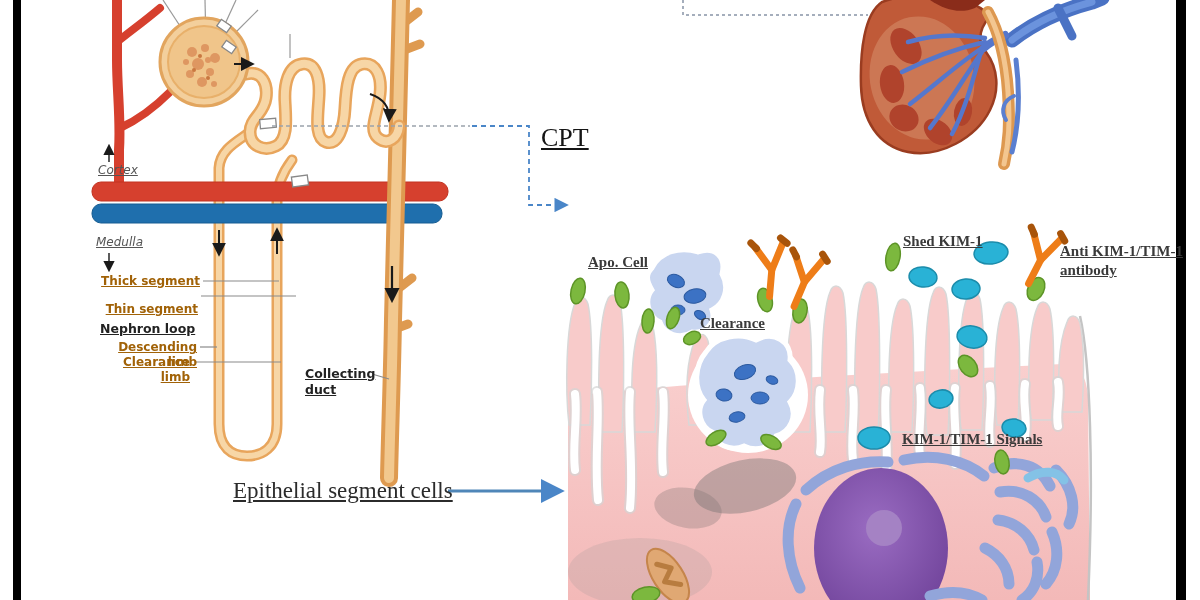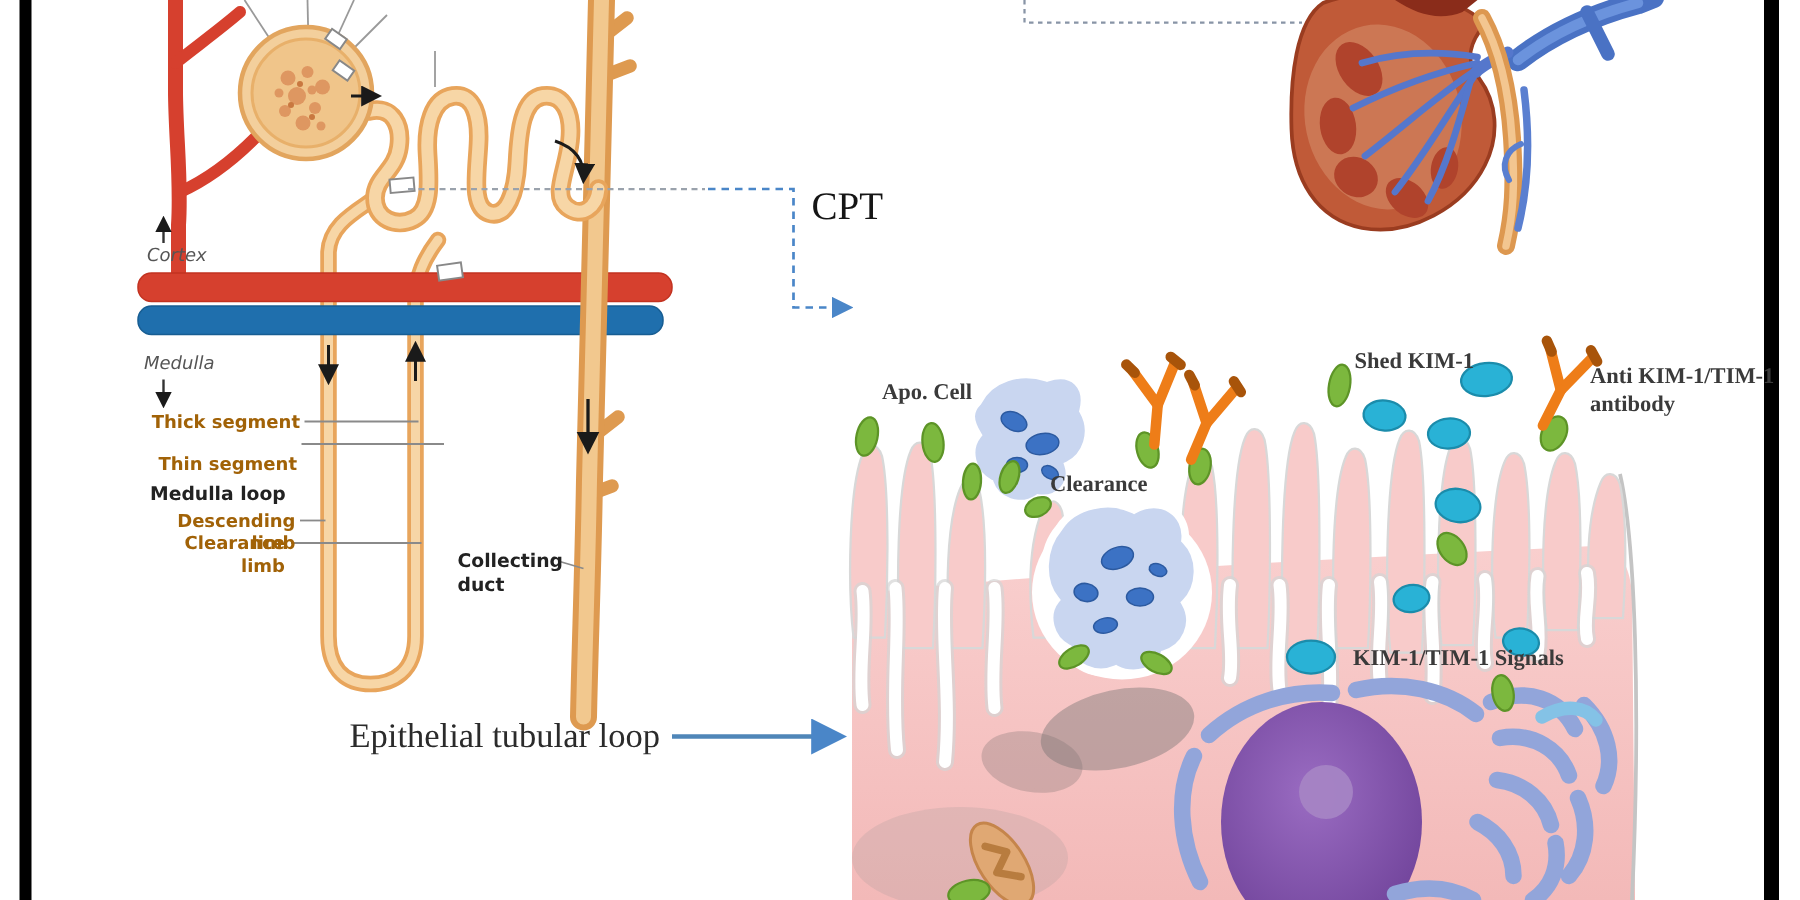--- a/index.html
+++ b/index.html
@@ -2,21 +2,21 @@
 <html><head>
 <meta charset="utf-8">
 <style>
   html,body{margin:0;padding:0;background:#ffffff;}
   #stage{position:relative;width:1200px;height:600px;background:#ffffff;overflow:hidden;
          font-family:"DejaVu Sans",sans-serif;}
   .bar{position:absolute;top:0;bottom:0;background:#000;}
   .bar.left{left:13px;width:8px;}
   .bar.right{left:1176px;width:10px;}
   svg{position:absolute;left:0;top:0;}
-  .lbl{position:absolute;white-space:pre-line;line-height:1.25;}
+  .lbl{position:absolute;white-space:pre-line;line-height:1.25;text-decoration:underline;}
   .lbl-sans{font-family:"DejaVu Sans",sans-serif;font-size:12px;font-weight:600;color:#a16207;}
   .lbl-sans-bold{font-family:"DejaVu Sans",sans-serif;font-size:12.5px;font-weight:800;color:#222;}
   .lbl-italic{font-family:"DejaVu Sans",sans-serif;font-size:12px;font-style:italic;font-weight:500;color:#555;}
   .lbl-serif{font-family:"Liberation Serif",serif;font-size:15px;font-weight:700;color:#3a3a3a;}
   .cpt{font-family:"Liberation Serif",serif;font-size:26px;font-weight:400;color:#151515;}
   .epithelial{font-family:"Liberation Serif",serif;font-size:23px;font-weight:400;color:#2b2b2b;}
   .ra{text-align:right;}
 </style>
 </head>
 <body>
@@ -273,27 +273,27 @@
     <line x1="448" y1="491" x2="560" y2="491" stroke="#4f86b8" stroke-width="3" marker-end="url(#mblu)"></line>
   </svg>
 
   <div class="bar left"></div>
   <div class="bar right"></div>
 
   <div class="lbl lbl-italic" style="left:98px;top:163px;">Cortex</div>
   <div class="lbl lbl-italic" style="left:96px;top:235px;">Medulla</div>
   <div class="lbl lbl-sans ra" style="left:90px;top:274px;width:110px;">Thick segment</div>
   <div class="lbl lbl-sans ra" style="left:90px;top:302px;width:108px;">Thin segment</div>
-  <div class="lbl lbl-sans-bold" style="left:100px;top:321px;">Medulla loop</div>
+  <div class="lbl lbl-sans-bold" style="left:100px;top:321px;">Nephron loop</div>
   <div class="lbl lbl-sans ra" style="left:95px;top:340px;width:102px;text-align:right;">Descending limb</div>
   <div class="lbl lbl-sans ra" style="left:95px;top:355px;width:95px;">Clearance limb</div>
   <div class="lbl lbl-sans-bold" style="left:305px;top:366px;width:72px;">Collecting duct</div>
 
   <div class="lbl cpt" style="left:541px;top:122px;">CPT</div>
-  <div class="lbl epithelial" style="left:233px;top:477px;">Epithelial tubular loop</div>
+  <div class="lbl epithelial" style="left:233px;top:477px;">Epithelial segment cells</div>
 
   <div class="lbl lbl-serif" style="left:588px;top:253px;">Apo. Cell</div>
   <div class="lbl lbl-serif" style="left:700px;top:314px;">Clearance</div>
   <div class="lbl lbl-serif" style="left:903px;top:232px;">Shed KIM-1</div>
   <div class="lbl lbl-serif" style="left:1060px;top:242px;">Anti KIM-1/TIM-1</div>
   <div class="lbl lbl-serif" style="left:1060px;top:261px;">antibody</div>
   <div class="lbl lbl-serif" style="left:902px;top:430px;">KIM-1/TIM-1  Signals</div>
 </div>
 
 </body></html>

